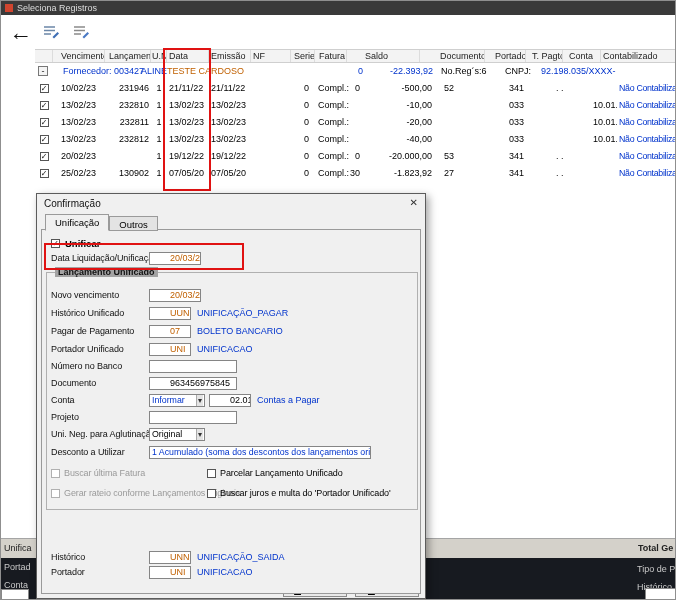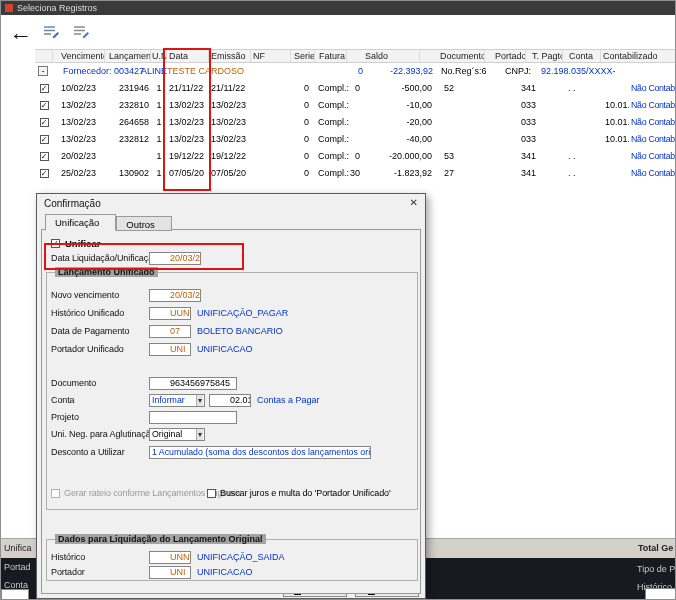--- a/index.html
+++ b/index.html
@@ -28,21 +28,21 @@
   .c-chk{display:flex;align-items:center;justify-content:center;}
   .c-venc{padding-left:8px;}
   .c-lanc{text-align:right;padding-right:2px;}
   .c-un{text-align:center;}
   .c-data{padding-left:2px;}
   .c-emissao{padding-left:2px;}
   .c-serie{text-align:right;padding-right:6px;}
   .c-fatura{display:flex;justify-content:space-between;padding:0 3px;}
   .c-saldo{text-align:right;padding-right:4px;}
   .c-doc{padding-left:8px;}
-  .c-portador{padding-left:8px;margin-left:12px;}
+  .c-portador{padding-left:8px;}
   .c-tpagto{padding-left:14px;}
   .c-conta{padding-left:14px;}
   .c-contab{padding-left:2px;color:var(--blue);font-size:8.8px;letter-spacing:-0.3px;}
   .cb{display:inline-block;width:9px;height:9px;border:1px solid #555;background:#fff;font-size:8px;line-height:8px;text-align:center;color:#111;flex:none;}
   .cb.dis{border-color:#b0b0b0;}
 
   
   .redbox{position:absolute;border:2px solid var(--red);pointer-events:none;}
   .redbox-col{left:162px;top:47px;width:48px;height:143px;z-index:5;}
   .redbox-dlg{left:7px;top:49px;width:200px;height:27px;z-index:30;}
@@ -53,21 +53,21 @@
   .s-lbl{position:absolute;font-size:9px;white-space:nowrap;overflow:hidden;}
   .s-dark-lbl{color:#c9c9c9;}
   .s-gray-lbl{color:#222;}
   .s-field{position:absolute;background:#fff;border:1px solid #888;z-index:3;}
 
   
   .dialog{position:absolute;left:35px;top:192px;width:390px;height:406px;background:#f0f0f0;border:1px solid #5c5c5c;box-shadow:3px 3px 8px rgba(0,0,0,.35);z-index:10;}
   .dlg-title{position:absolute;top:0;left:0;right:0;height:18px;display:flex;align-items:center;padding:0 7px;font-size:10px;color:#111;}
   .dlg-close{position:absolute;right:7px;top:3px;font-size:10px;color:#333;cursor:default;}
   .tabs{position:absolute;top:19px;left:8px;height:17px;display:flex;align-items:flex-end;z-index:3;}
-  .tab{font-size:9.5px;padding:2px 16px 2px 9px;border:1px solid #9a9a9a;background:#e3e3e3;position:relative;top:1px;height:15px;line-height:11px;}
+  .tab{font-size:9.5px;padding:2px 9px 2px 9px;border:1px solid #9a9a9a;background:#e3e3e3;position:relative;top:1px;height:15px;line-height:11px;}
   .tab.active{background:#f0f0f0;border-bottom:1px solid #f0f0f0;height:17px;z-index:4;}
   .tabpanel{position:absolute;left:4px;right:4px;top:35px;bottom:4px;border:1px solid #9a9a9a;background:#f0f0f0;z-index:1;}
   .drow{position:absolute;left:14px;right:12px;height:14px;display:flex;align-items:center;z-index:2;}
   .flabel{width:98px;flex:none;font-size:9px;letter-spacing:-0.1px;color:#111;white-space:nowrap;overflow:hidden;}
   .fin{display:inline-block;height:13px;line-height:11px;background:#fff;border:1px solid #858585;padding:0 20px;font-size:9px;white-space:nowrap;overflow:hidden;flex:none;}
   .fsel{display:inline-flex;align-items:center;justify-content:space-between;height:13px;background:#fff;border:1px solid #858585;padding:0 1px 0 2px;font-size:8.8px;white-space:nowrap;overflow:hidden;flex:none;}
   .fsel .arr{font-size:8px;color:#333;background:#e4e4e4;border-left:1px solid #aaa;padding:0 1px;height:11px;line-height:11px;flex:none;}
   .desc{color:var(--blue);font-size:9px;margin-left:6px;white-space:nowrap;overflow:hidden;}
   .val-orange{color:var(--orange);}
   .gbox{position:absolute;border:1px solid #b0b0b0;z-index:1;}
@@ -177,21 +177,21 @@
         <div class="td c-portador" style="width: 41px;">033</div>
         <div class="td c-tpagto" style="width: 37px;"></div>
         <div class="td c-conta" style="width: 38px;">10.01.01</div>
         <div class="td c-contab" style="width: 60px;">Não Contabilizar</div>
       </div>
       <div class="t-row">
         <div class="td c-chk" style="width: 18px;">
           <span class="cb">✓</span>
         </div>
         <div class="td c-venc" style="width: 52px;">13/02/23</div>
-        <div class="td c-lanc" style="width: 46px;">264658</div>
+        <div class="td c-lanc" style="width: 46px;">232811</div>
         <div class="td c-un" style="width: 16px;">1</div>
         <div class="td c-data" style="width: 42px;">13/02/23</div>
         <div class="td c-emissao" style="width: 42px;">13/02/23</div>
         <div class="td c-nf" style="width: 40px;"></div>
         <div class="td c-serie" style="width: 24px;">0</div>
         <div class="td c-fatura" style="width: 48px;">
           <span>Compl.:</span>
           <span></span>
         </div>
         <div class="td c-saldo" style="width: 73px;">-20,00</div>
@@ -315,31 +315,35 @@
       <span class="fin val-orange" style="width:52px">20/03/23</span>
     </div>
 
     <div class="drow" style="top:112px">
       <span class="flabel">Histórico Unificado</span>
       <span class="fin val-orange" style="width:27px">UUN</span>
       <span class="desc">UNIFICAÇÃO_PAGAR</span>
     </div>
 
     <div class="drow" style="top:130px">
-      <span class="flabel">Data de Pagamento</span>
+      <span class="flabel">Pagar de Pagamento</span>
       <span class="fin val-orange" style="width:22px">07</span>
       <span class="desc">BOLETO BANCARIO</span>
     </div>
 
     <div class="drow" style="top:148px">
       <span class="flabel">Portador Unificado</span>
       <span class="fin val-orange" style="width:27px">UNI</span>
       <span class="desc">UNIFICACAO</span>
     </div>
 
+    <div class="drow" style="top:165px">
+      <span class="flabel">Número no Banco</span>
+      <span class="fin" style="width:88px"></span>
+    </div>
 
     <div class="drow" style="top:182px">
       <span class="flabel">Documento</span>
       <span class="fin" style="width:88px">963456975845</span>
     </div>
 
     <div class="drow" style="top:199px">
       <span class="flabel">Conta</span>
       <span class="fsel" style="width:56px">
           <span style="color:#0033cc">Informar</span>
@@ -362,35 +366,42 @@
         </span>
     </div>
 
     <div class="drow" style="top:251px">
       <span class="flabel">Desconto a Utilizar</span>
       <span class="fsel" style="width:222px">
           <span style="color:#0033cc">1 Acumulado (soma dos descontos dos lançamentos originais)</span>
         </span>
     </div>
 
+    <div class="drow" style="top:272px">
+      <span class="cbgrp" style="width:156px">
+        <span class="cb dis"></span>
+        <span class="clab dislab">Buscar última Fatura</span>
+      </span>
+      <span class="cbgrp">
+        <span class="cb"></span>
+        <span class="clab">Parcelar Lançamento Unificado</span>
+      </span>
+    </div>
 
     <div class="drow" style="top:292px">
       <span class="cbgrp" style="width:156px">
         <span class="cb dis"></span>
         <span class="clab dislab">Gerar rateio conforme Lançamentos originais</span>
       </span>
       <span class="cbgrp">
         <span class="cb"></span>
         <span class="clab">Buscar juros e multa do 'Portador Unificado'</span>
       </span>
     </div>
 
-    <div class="gbox" style="left:9px;top:345px;width:372px;height:42px">
-      <span class="gtitle">Dados para Liquidação do Lançamento Original</span>
-    </div>
 
     <div class="drow" style="top:356px">
       <span class="flabel">Histórico</span>
       <span class="fin val-orange" style="width:27px">UNN</span>
       <span class="desc">UNIFICAÇÃO_SAIDA</span>
     </div>
 
     <div class="drow" style="top:371px">
       <span class="flabel">Portador</span>
       <span class="fin val-orange" style="width:27px">UNI</span>

